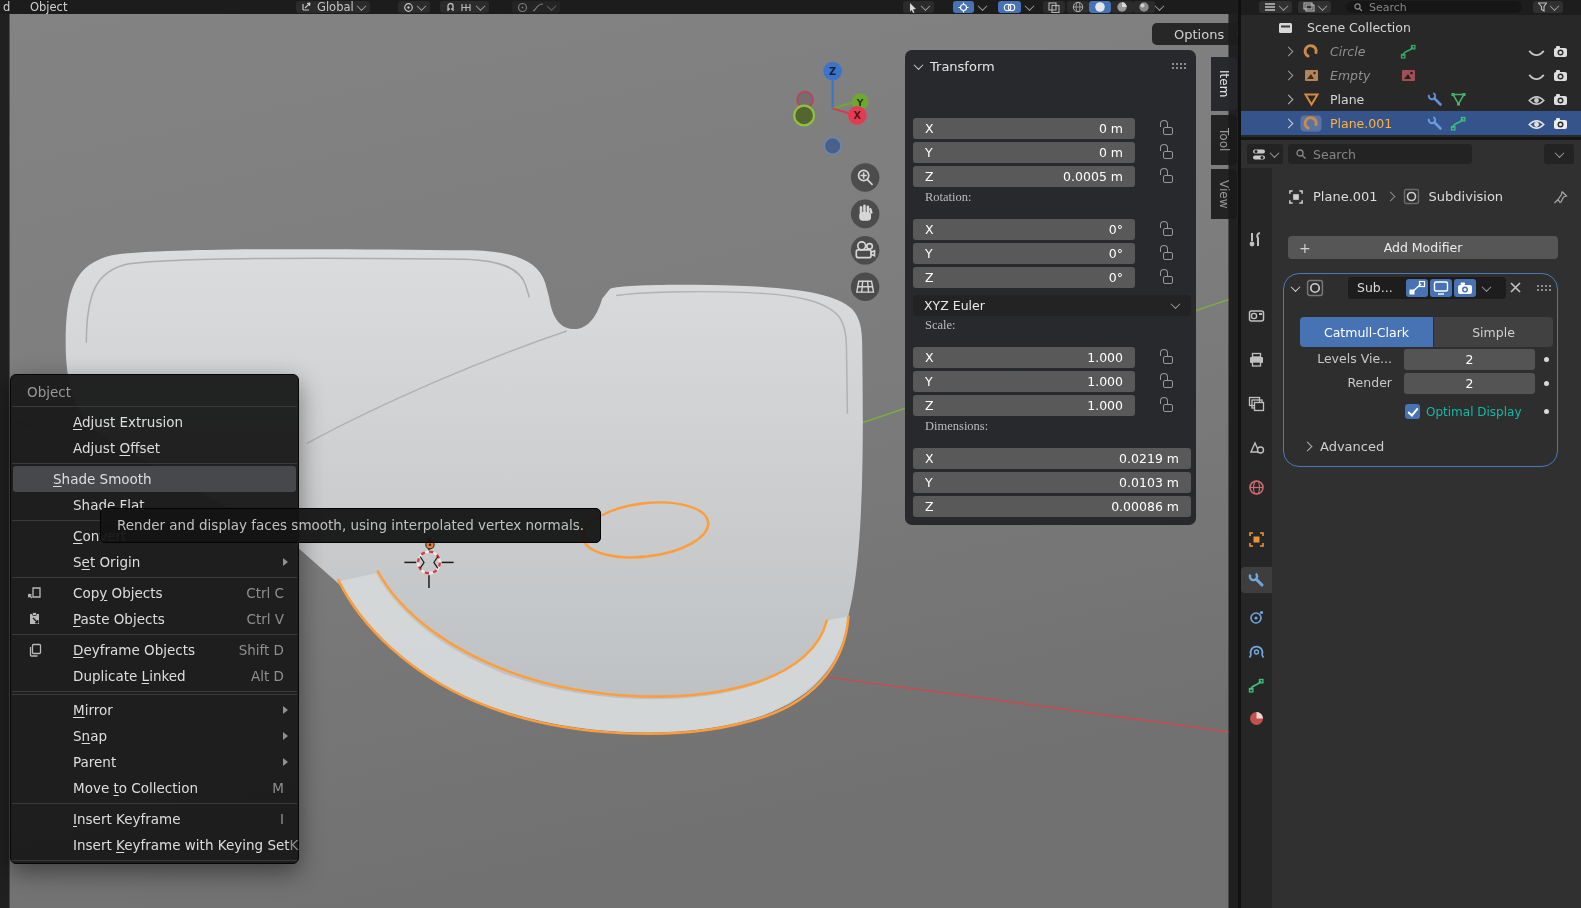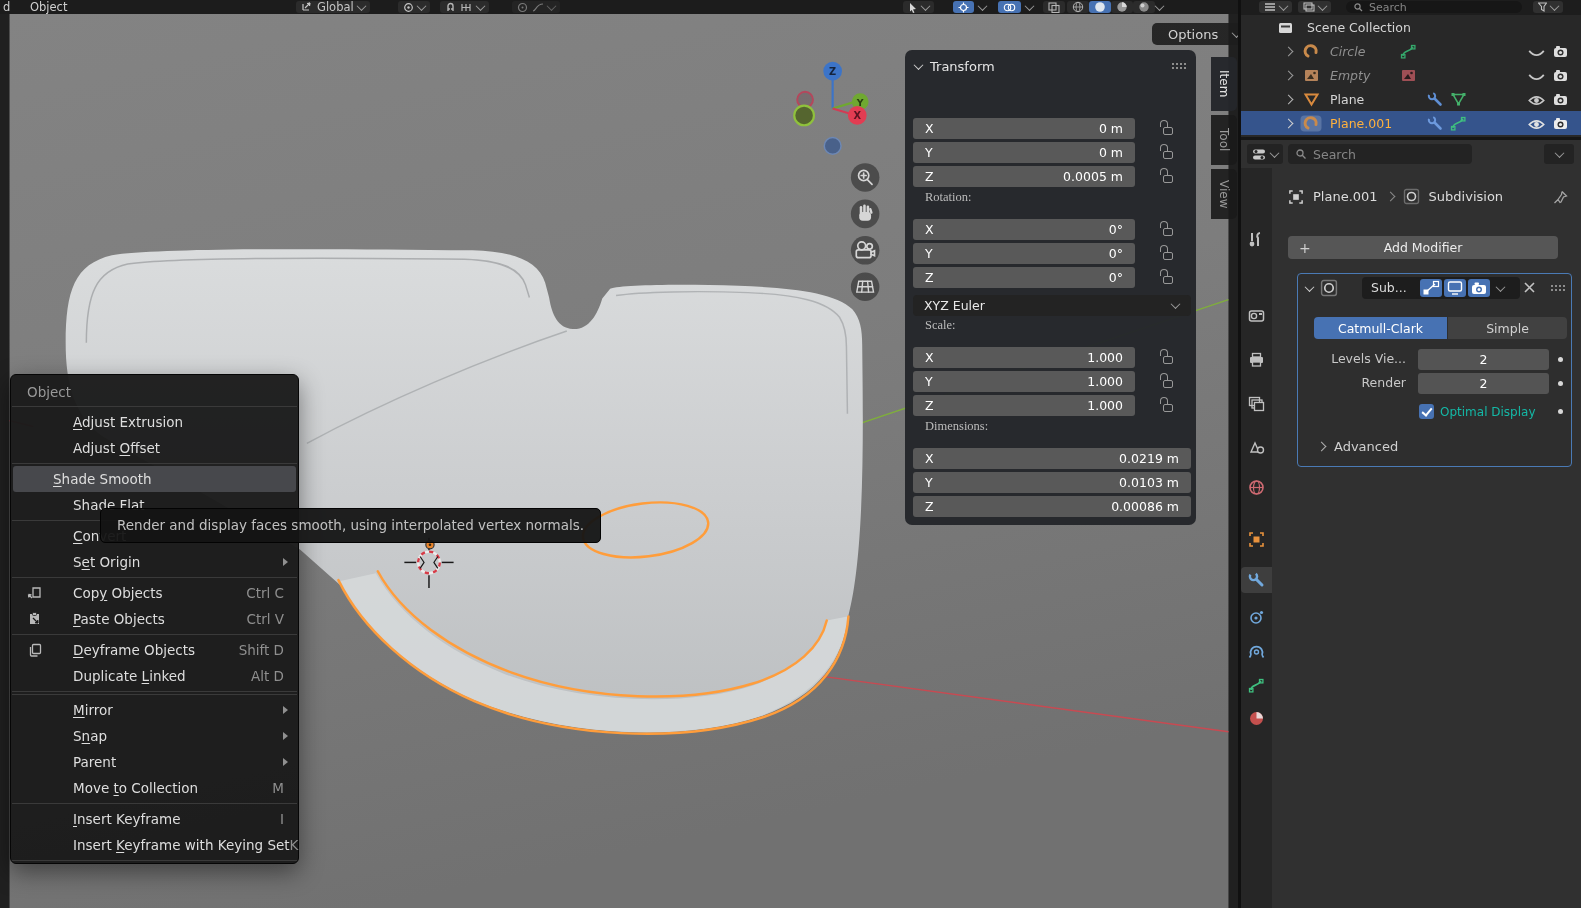--- a/index.html
+++ b/index.html
@@ -35,21 +35,21 @@
   .mi-arrow{margin-left:auto;margin-right:10px;width:0;height:0;border-left:5px solid #909090;
             border-top:4px solid transparent;border-bottom:4px solid transparent;}
 
   
   #tooltip{position:absolute;left:100px;top:508px;height:33px;line-height:33px;
            background:#141414F2;border:1px solid #030303;border-radius:5px;
            padding:0 16px;color:#c0c0c0;font-size:13.5px;white-space:nowrap;z-index:70;}
 
   
   #optionsbtn{position:absolute;left:1152px;top:23px;height:22px;background:#1d1d1dE6;
-              border-radius:5px;display:flex;align-items:center;gap:15px;padding:0 16px;
+              border-radius:5px;display:flex;align-items:center;gap:15px;padding:0 22px;
               color:#d2d2d2;z-index:30;}
 
   
   #npanel{position:absolute;left:905px;top:50px;width:291px;height:475px;
           background:rgba(36,38,42,0.97);border-radius:7px;z-index:20;font-size:12.5px;}
   .np-h{position:absolute;left:10px;top:9px;display:flex;align-items:center;gap:8px;
         color:#e5e5e5;font-size:13px;}
   .dots{width:15px;height:7px;background-image:radial-gradient(#8d8d8d 1.1px,transparent 1.3px);
         background-size:4px 4px;}
   .np-lbl{position:absolute;left:20px;color:#bcbcbc;font-family:Liberation Serif, serif;}
@@ -88,23 +88,23 @@
   #props{position:absolute;left:1241px;top:140px;width:340px;height:768px;background:#303030;z-index:35;}
   #propnav{position:absolute;left:0;top:28px;width:31px;height:740px;background:#262626;}
   .pnav-sel{position:absolute;left:0;width:31px;height:26px;background:#3e3e3e;border-radius:4px 0 0 4px;}
   .pico{position:absolute;left:7px;width:17px;height:17px;}
   .searchpill{display:flex;align-items:center;gap:6px;background:#232323;border-radius:4px;
               color:#858585;padding:0 8px;height:20px;font-size:12.5px;}
   .btn-addmod{position:absolute;left:47px;top:96px;width:270px;height:23px;background:#565656;
               border-radius:4px;color:#ececec;display:flex;align-items:center;justify-content:center;
               font-size:12.5px;}
   .btn-addmod .plus{position:absolute;left:11px;color:#d0d0d0;font-size:14px;}
-  #modpanel{position:absolute;left:56px;top:133px;width:273px;height:192px;background:#2e2e2e;
-            border:1.5px solid #4a7ab5;border-radius:4px;}
-  .seg{position:absolute;top:43px;height:22px;display:flex;align-items:center;justify-content:center;
+  #modpanel{position:absolute;left:42px;top:133px;width:273px;height:192px;background:#2e2e2e;
+            border:1.5px solid #4a7ab5;border-radius:16px;}
+  .seg{position:absolute;top:43px;height:30px;display:flex;align-items:center;justify-content:center;
        font-size:12.5px;}
   .seg.on{left:16px;width:133px;background:#4772b3;color:#fff;border-radius:4px 0 0 4px;}
   .seg.off{left:150px;width:119px;background:#414141;color:#d0d0d0;border-radius:0 4px 4px 0;}
   .mod-lbl{position:absolute;width:108px;text-align:right;color:#c8c8c8;font-size:12.5px;}
   .mod-fld{position:absolute;left:120px;width:131px;height:21px;background:#545454;border-radius:3px;
            color:#fff;text-align:center;line-height:21px;font-size:12.5px;}
   .adot{position:absolute;left:260px;width:5px;height:5px;border-radius:50%;background:#d8d8d8;}
   .chk{position:absolute;left:121px;width:15px;height:15px;background:#4772b3;border-radius:3px;}
   .chk:after{content:"";position:absolute;left:4.5px;top:1.5px;width:4px;height:8px;
              border:solid #fff;border-width:0 2px 2px 0;transform:rotate(40deg);}

